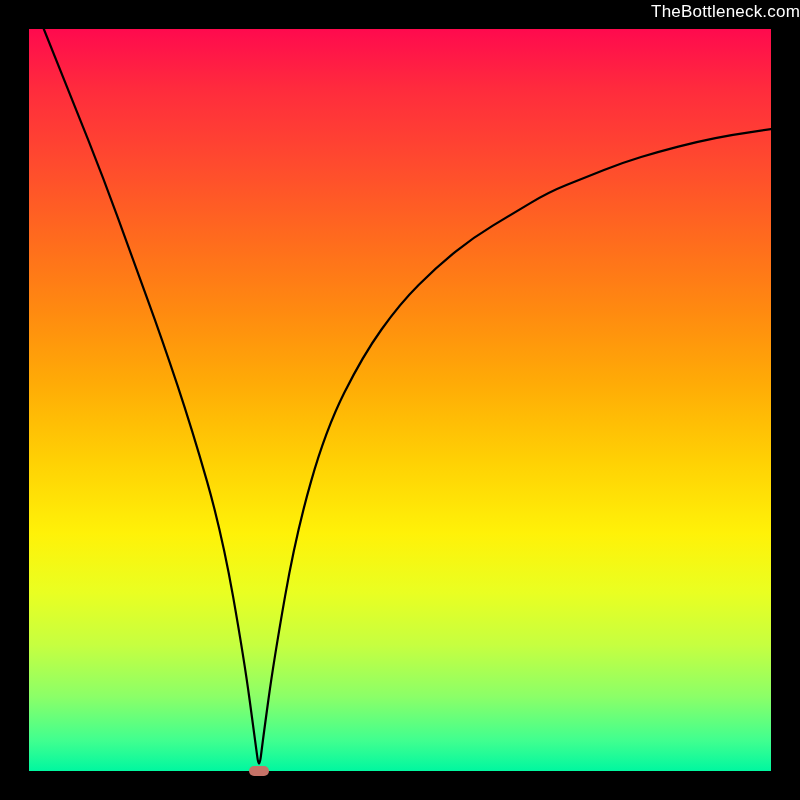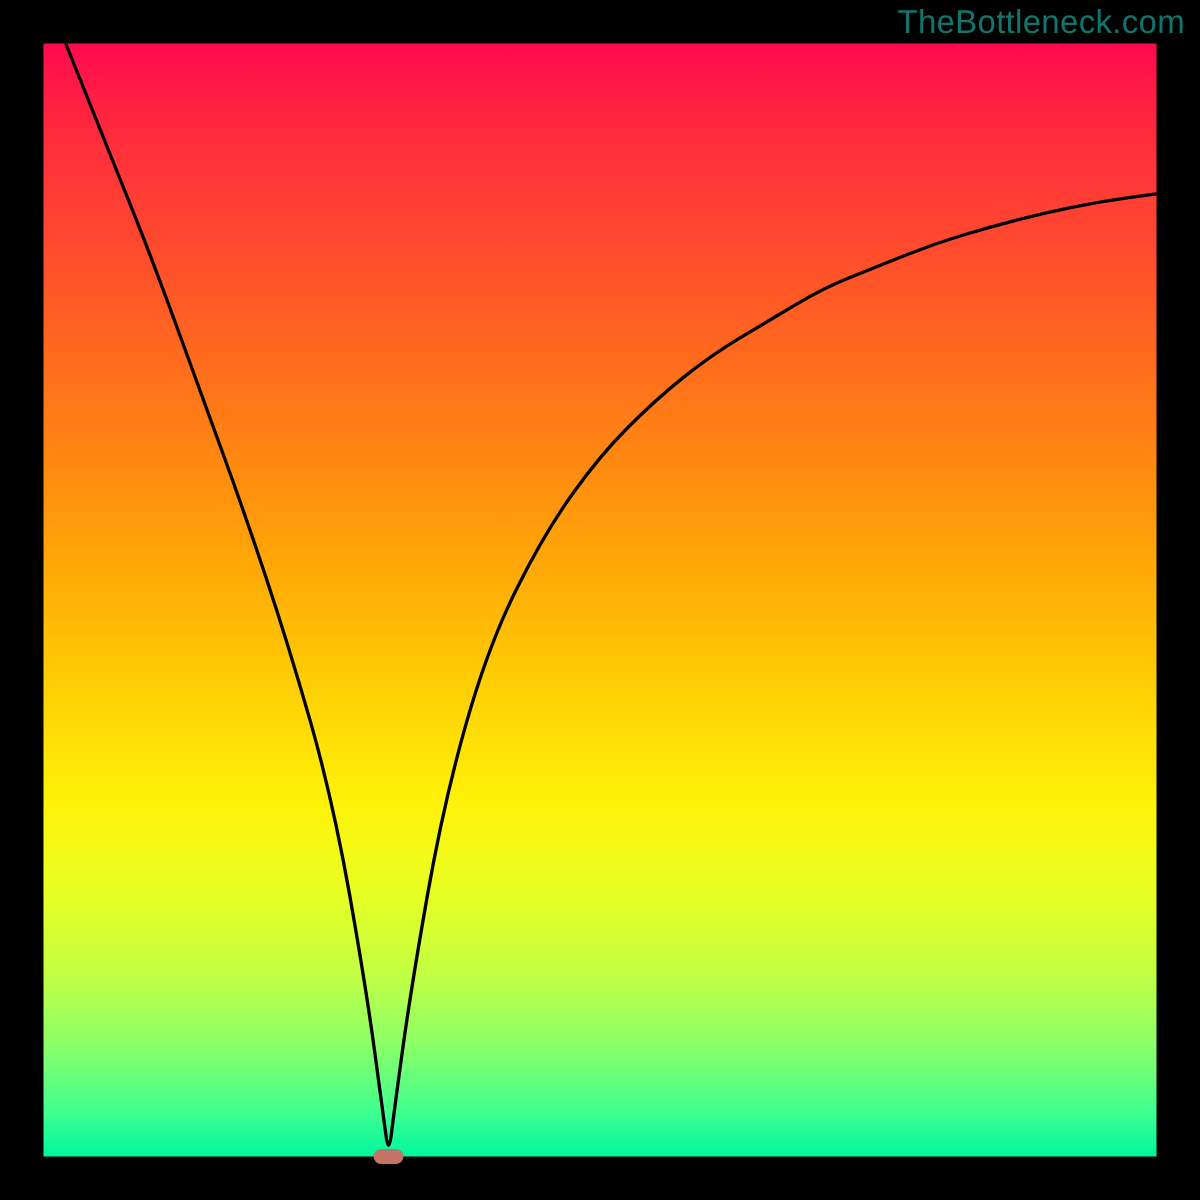--- a/index.html
+++ b/index.html
@@ -44,23 +44,23 @@
   .curve-svg {
     position: absolute;
     left: 0;
     top: 0;
     width: 742px;
     height: 742px;
   }
   .watermark {
     position: absolute;
     top: 2px;
-    right: 10px;
-    color: #0f766e;
-    font-size: 22px;
+    right: 0;
+    color: #ffffff;
+    font-size: 17px;
     letter-spacing: 0.2px;
   }
   .min-marker {
     position: absolute;
     width: 20px;
     height: 10px;
     border-radius: 5px;
     background: #c57267;
     transform: translate(-50%, -50%);
   }

